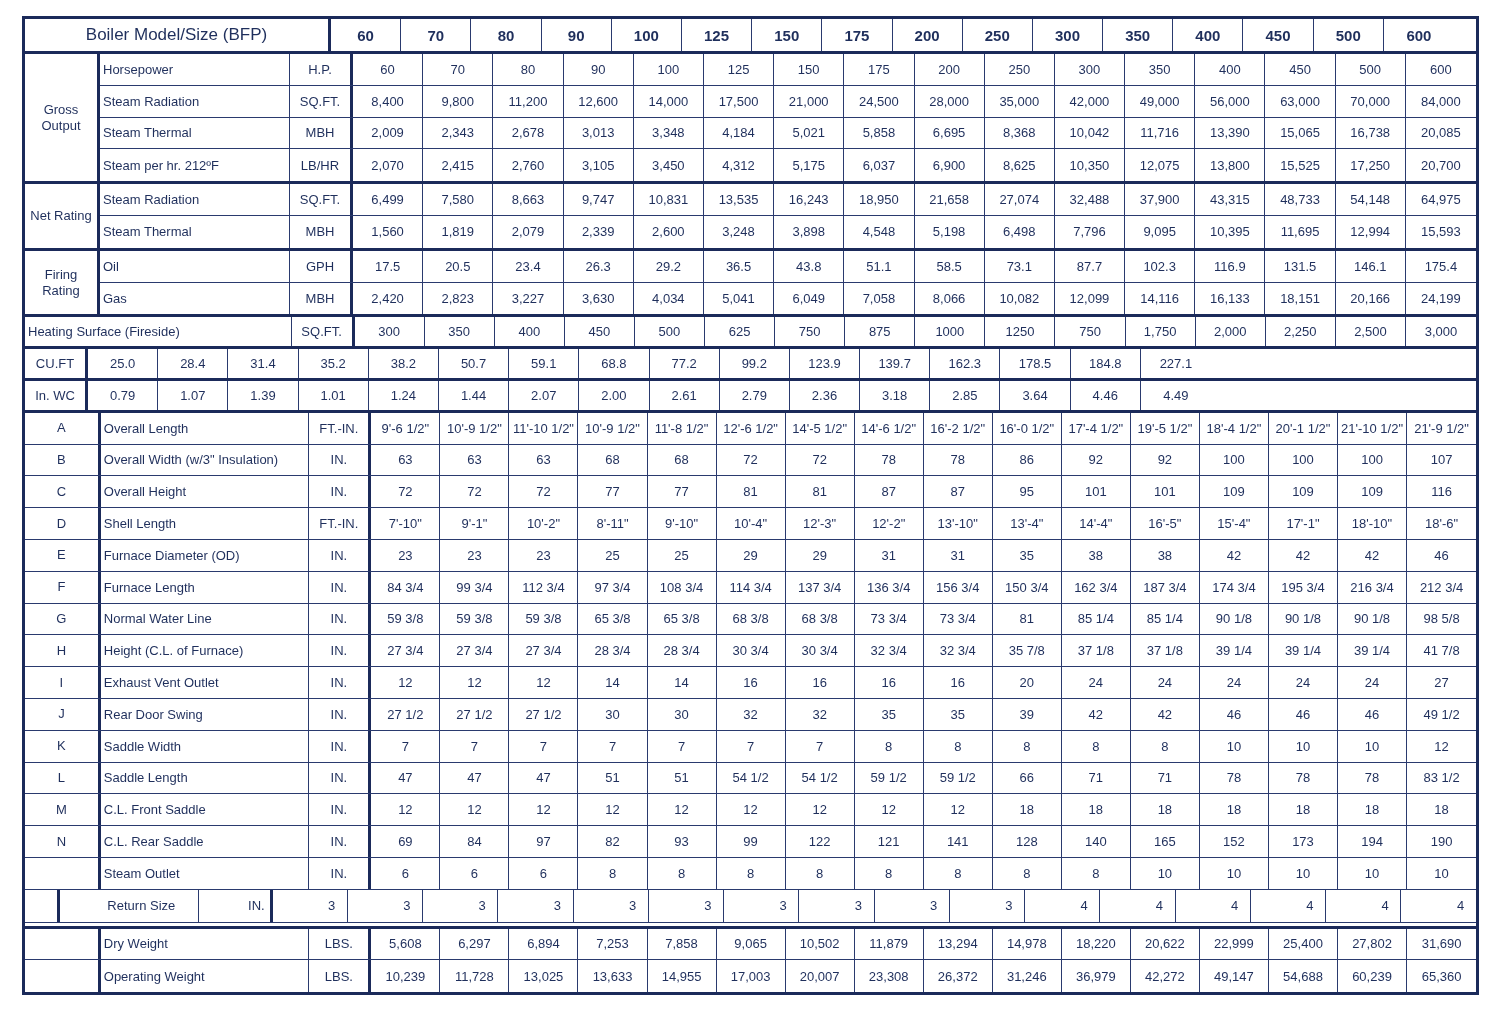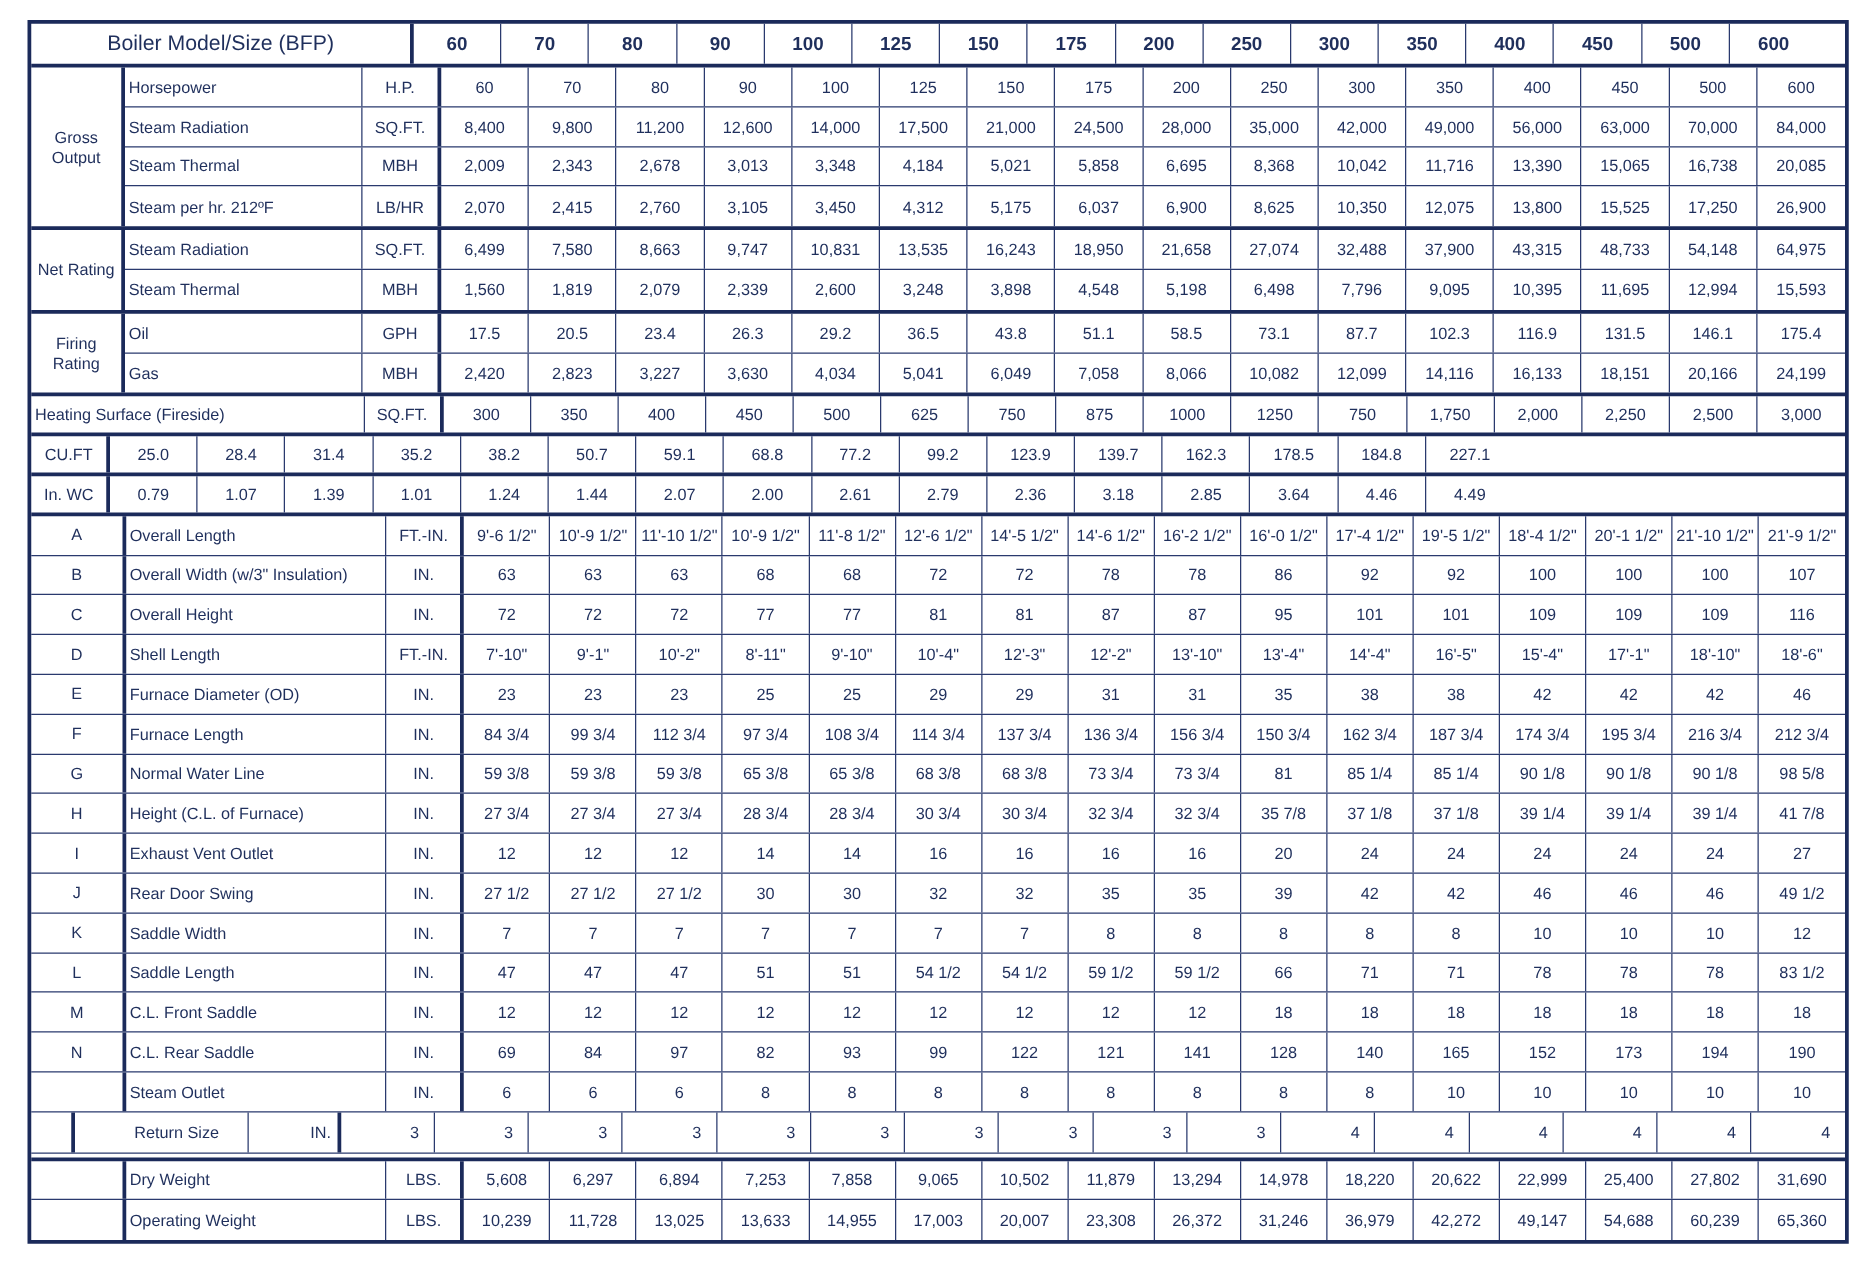--- a/index.html
+++ b/index.html
@@ -126,21 +126,21 @@
             <div class="cell c-val">4,312</div>
             <div class="cell c-val">5,175</div>
             <div class="cell c-val">6,037</div>
             <div class="cell c-val">6,900</div>
             <div class="cell c-val">8,625</div>
             <div class="cell c-val">10,350</div>
             <div class="cell c-val">12,075</div>
             <div class="cell c-val">13,800</div>
             <div class="cell c-val">15,525</div>
             <div class="cell c-val">17,250</div>
-            <div class="cell c-val">26,900</div>
+            <div class="cell c-val">20,700</div>
           </div>
         </div>
       </div>
       <div class="group-block">
         <div class="g-left">Net Rating</div>
         <div class="g-rows">
           <div class="row">
             <div class="cell c-label">Steam Radiation</div>
             <div class="cell c-unit">SQ.FT.</div>
             <div class="cell c-val">6,499</div>

